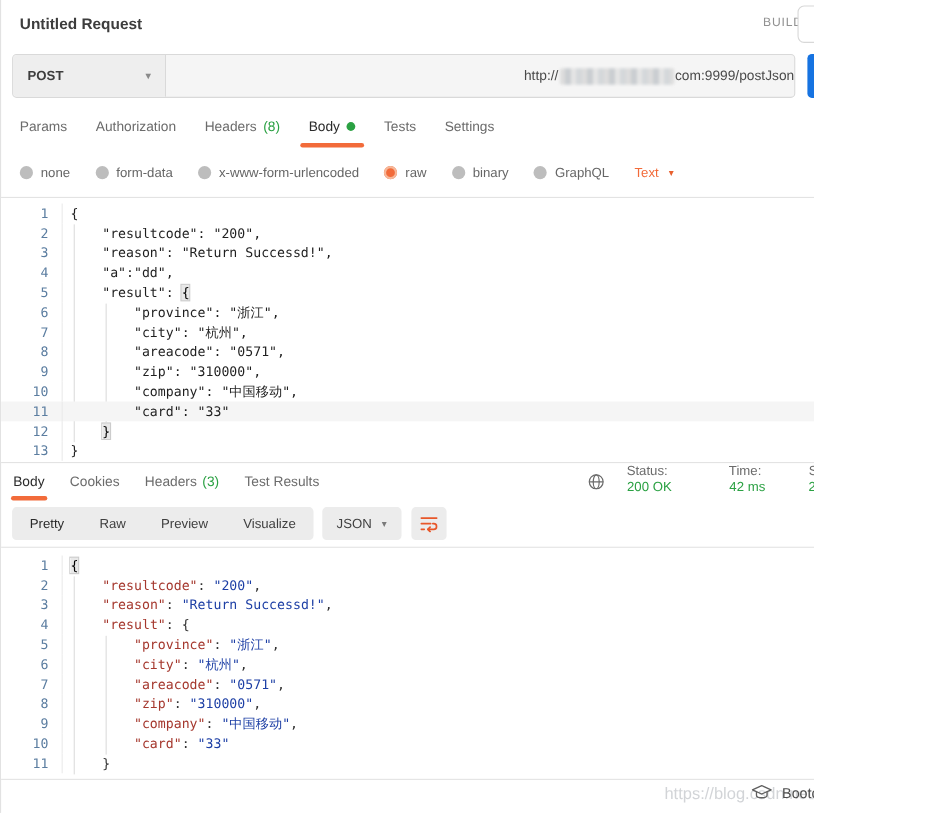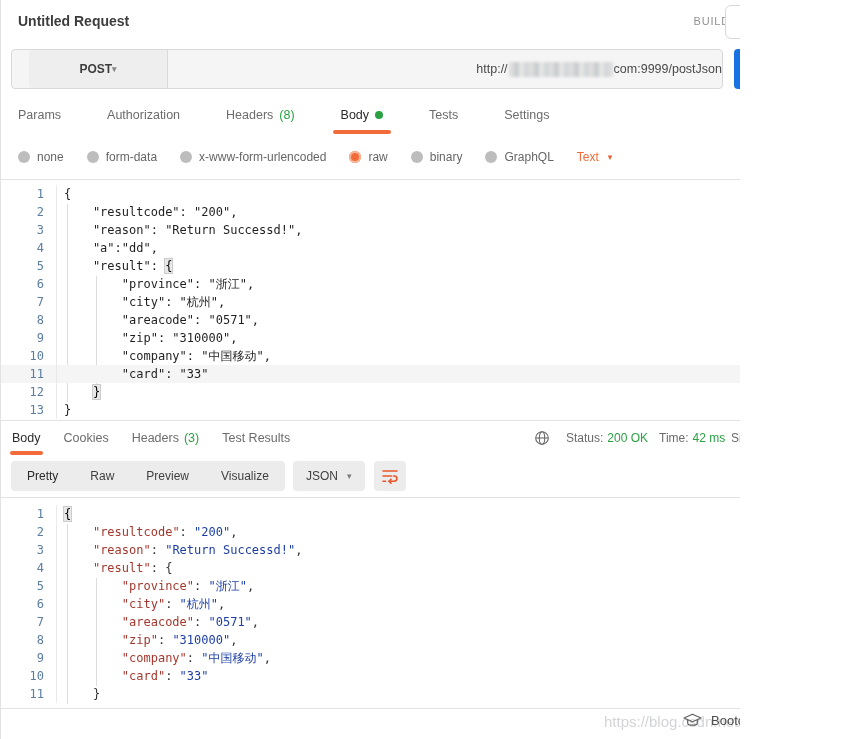--- a/index.html
+++ b/index.html
@@ -11,23 +11,23 @@
   .titlebar{position:relative;height:44px;}
   .page-title{position:absolute;left:17px;top:13px;font-size:14px;font-weight:700;color:#3d3d3d;}
   .build-label{position:absolute;right:10px;top:15px;font-size:11px;color:#919191;letter-spacing:.8px;}
   .corner-box{position:absolute;right:-19px;top:5px;width:32px;height:32px;background:#fff;
               border:1px solid #d8d8d8;border-radius:6px;}
 
   
   .url-row{position:relative;height:52px;}
   .url-bar{position:absolute;left:10px;top:5px;width:712px;height:40px;border:1px solid #d9d9d9;
            border-radius:4px;background:#f5f5f5;display:flex;box-sizing:border-box;}
-  .method-select{width:112px;display:flex;align-items:center;justify-content:center;
+  .method-select{width:112px;display:flex;align-items:center;justify-content:space-between;
                  padding:0 13px;border-right:1px solid #d9d9d9;background:#eeeeee;
-                 border-radius:4px 0 0 4px;font-size:12px;font-weight:700;color:#3d3d3d;cursor:pointer;margin-left:17px;}
+                 border-radius:4px 0 0 4px;font-size:12px;font-weight:700;color:#3d3d3d;cursor:pointer;}
   .method-caret{color:#8a8a8a;font-size:9px;}
   .url-input{flex:1;display:flex;align-items:center;padding-left:14px;font-size:12.5px;color:#4a4a4a;white-space:nowrap;overflow:hidden;justify-content:flex-end;}
   .redacted{display:inline-block;width:104px;height:15px;margin:0 1px;border-radius:2px;opacity:.85;
             background:repeating-linear-gradient(90deg,#d9d9d9 0 5px,#c3c7cb 5px 10px,#e3e3e3 10px 15px,#cfd3d6 15px 20px);
             filter:blur(1.5px);}
   .send-btn{position:absolute;left:733px;top:5px;width:99px;height:40px;background:#1673e1;
             border-radius:4px;display:flex;color:#fff;cursor:pointer;}
   .send-main{flex:1;display:flex;align-items:center;justify-content:center;font-size:13.5px;font-weight:700;}
   .send-caret{width:29px;border-left:1px solid rgba(255,255,255,.3);display:flex;align-items:center;justify-content:center;font-size:9px;}
   .save-btn{position:absolute;left:843px;top:5px;width:70px;height:40px;background:#ececec;border-radius:4px;
@@ -73,21 +73,21 @@
 
   
   .res-tabs-row{position:relative;height:34px;display:flex;align-items:stretch;padding-left:11px;}
   .res-tab{position:relative;display:flex;align-items:center;gap:5px;margin-right:23px;
            font-size:12.5px;color:#6c6c6c;cursor:pointer;white-space:nowrap;}
   .res-tab.active{color:#2b2b2b;}
   .res-tab.active::after{content:"";position:absolute;left:-2px;right:-2px;bottom:0;height:4px;
                          background:#F26B3A;border-radius:2px;}
   .res-tab .count{color:#2BA143;}
   .globe{position:absolute;left:533px;top:9px;}
-  .status-item{position:absolute;top:0;height:100%;display:flex;align-items:center;font-size:12px;color:#6b6b6b;white-space:nowrap;}
+  .status-item{position:absolute;top:0;height:100%;display:flex;align-items:center;font-size:12px;color:#6b6b6b;white-space:nowrap;flex-direction:column;}
   .status-item .val{color:#2BA143;margin-left:4px;}
   .st-status{left:565px;} .st-time{left:658px;} .st-size{left:730px;}
   .v-div{position:absolute;left:805px;top:8px;width:1px;height:18px;background:#dcdcdc;}
   .save-response{position:absolute;left:816px;top:0;height:100%;display:flex;align-items:center;
                  color:#F26B3A;font-size:12.5px;white-space:nowrap;cursor:pointer;}
 
   
   .toolbar-row{position:relative;height:42px;}
   .seg{position:absolute;left:10px;top:6px;height:30px;background:#ececec;border-radius:4px;
        display:flex;align-items:center;}
@@ -134,21 +134,21 @@
     <div class="send-btn">
       <span class="send-main">Send</span>
       <span class="send-caret">▾</span>
     </div>
     <div class="save-btn">
       <span>Save</span>
     </div>
   </div>
 
   <div class="tabs-row">
-    <div id="request-tabs" style="display:flex;align-items:stretch;gap:20px;">
+    <div id="request-tabs" style="display:flex;align-items:stretch;">
         <div class="tab">
           <span>Params</span>
         </div>
         <div class="tab">
           <span>Authorization</span>
         </div>
         <div class="tab">
           <span>Headers</span>
           <span class="count">(8)</span>
         </div>

